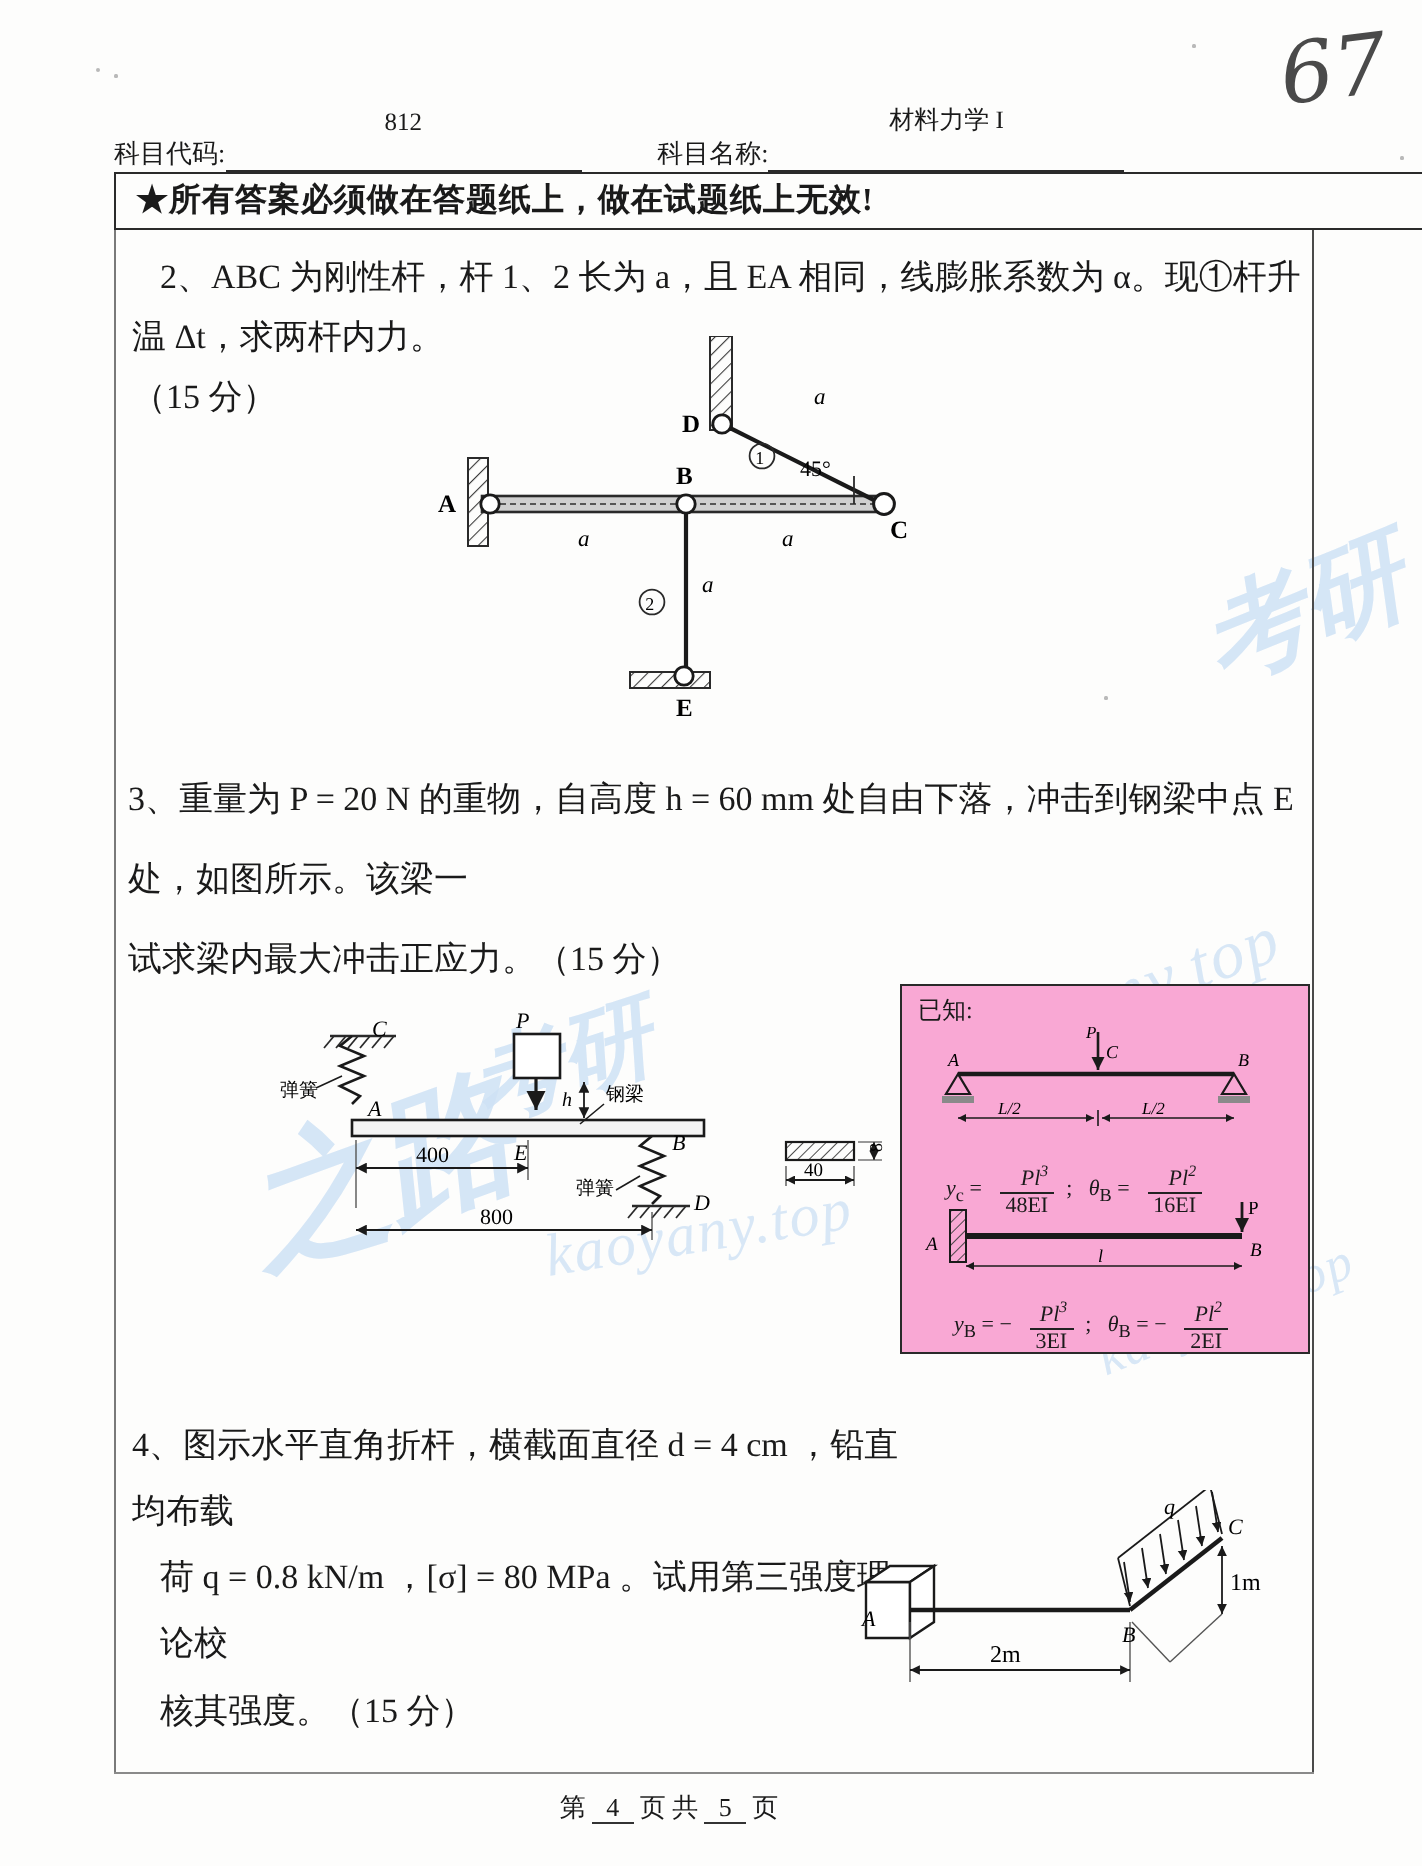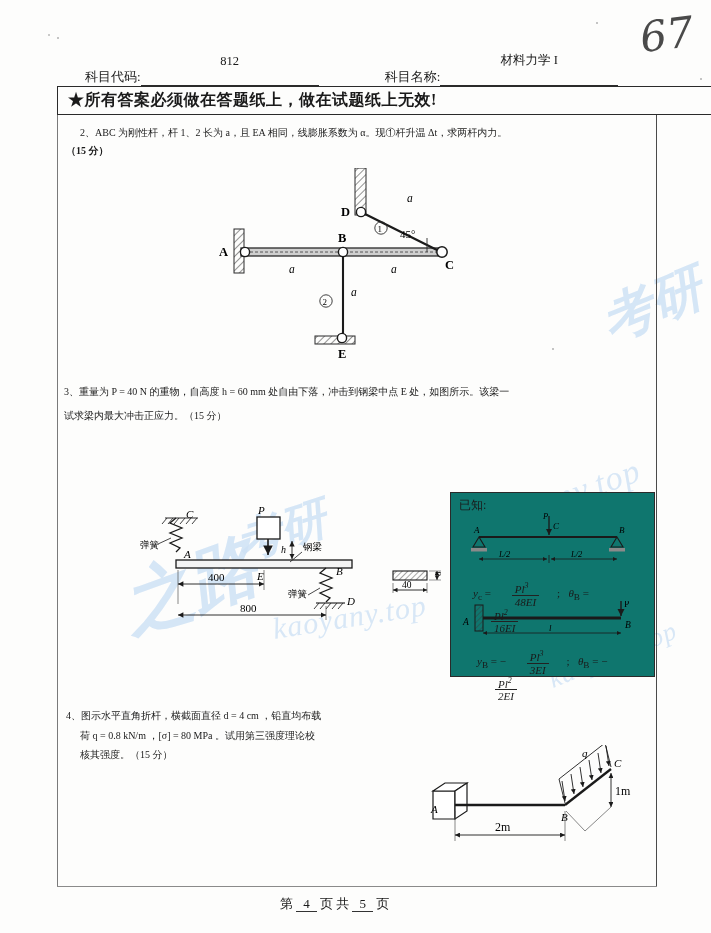--- a/index.html
+++ b/index.html
@@ -37,21 +37,21 @@
     font-size: 42px; color: #2b2b2b;
     font-family: "DejaVu Serif", serif;
     font-style: italic;
     transform: rotate(-7deg);
     opacity: .85;
   }
   .hdr {
     position: absolute; left: 57px; top: 52px; width: 600px;
     display: flex; align-items: flex-end; font-size: 13px;
   }
-  .hdr-label { white-space: nowrap; margin-left: 28px; }
+  .hdr-label { white-space: nowrap; }
   .hdr-fill {
     border-bottom: 1.3px solid #2a2a2a;
     text-align: center;
     padding: 0 4px 16px 4px;
     font-size: 12.5px;
   }
   .fill-code { width: 178px; }
   .fill-name { width: 178px; }
   .hdr-gap { width: 38px; }
 
@@ -65,26 +65,26 @@
     font-size: 16px; font-weight: bold;
     letter-spacing: .5px;
   }
 
   
   .frame-l { position: absolute; left: 57px; top: 115px; width: 1.2px; height: 771px; background: #7a7a7a; }
   .frame-r { position: absolute; left: 656px; top: 115px; width: 1.2px; height: 771px; background: #4a4a4a; }
   .frame-b { position: absolute; left: 57px; top: 886px; width: 600px; height: 1.2px; background: #8a8a8a; }
 
   
-  .q { position: absolute; font-size: 10px; line-height: 1.75; }
+  .q { position: absolute; font-size: 17px; line-height: 1.75; }
   .q-num { }
   i.v { font-family: "Liberation Serif", serif; font-style: italic; }
 
   #q2 { left: 66px; top: 124px; width: 586px; text-indent: 14px; }
-  #q2 .l2 { text-indent: 0; font-weight: bold; }
+  #q2 .l2 { text-indent: 0; }
 
   #q3 { left: 64px; top: 380px; width: 590px; line-height: 2.35; }
   #q4 { left: 66px; top: 706px; width: 390px; line-height: 1.95; }
   #q4 .cont { display: block; padding-left: 14px; }
 
   
   .footer {
     position: absolute; left: 0; top: 895px; width: 669px;
     text-align: center; font-size: 13px;
   }
@@ -94,32 +94,32 @@
   .fig { position: absolute; }
   #fig2 { left: 195px; top: 168px; width: 310px; height: 195px; }
   #fig3 { left: 140px; top: 500px; width: 300px; height: 130px; }
   #figsec { left: 385px; top: 565px; width: 70px; height: 50px; }
   #fig4 { left: 425px; top: 745px; width: 225px; height: 110px; }
 
   .box-known {
     position: absolute; left: 450px; top: 492px;
     width: 205px; height: 185px;
     border: 1.3px solid #2a2a2a;
-    background: #0f766e;
+    background: #f9a8d4;
   }
   .box-known .lbl {
     position: absolute; left: 8px; top: 4px; font-size: 12px;
   }
   .formula {
     position: absolute; font-size: 11px;
     font-family: "Liberation Serif", serif;
   }
-  .frac { display: inline-block; vertical-align: middle; text-align: left; margin: 0 18px; }
+  .frac { display: inline-block; vertical-align: middle; text-align: right; margin: 0 6px; }
   .frac .num { display: block; border-bottom: 1px solid #222; padding: 0 3px; font-style: italic; }
-  .frac .den { display: block; padding: 0 3px; font-style: italic; }
+  .frac .den { display: block; padding: 0 3px; }
   sup { font-size: .72em; }
 </style>
 </head>
 <body>
 
 <div class="page">
 
   <div class="speck" style="left:48px;top:34px;width:2px;height:2px;"></div>
   <div class="speck" style="left:57px;top:37px;width:1.5px;height:1.5px;"></div>
   <div class="speck" style="left:596px;top:22px;width:1.5px;height:1.5px;"></div>
@@ -197,21 +197,21 @@
 
     <circle cx="186" cy="60" r="6.2" fill="none" stroke="#2a2a2a" stroke-width="0.9"></circle>
     <text x="182.6" y="64" font-family="Liberation Serif, serif" font-size="9">1</text>
     <circle cx="131" cy="133" r="6.2" fill="none" stroke="#2a2a2a" stroke-width="0.9"></circle>
     <text x="127.6" y="137" font-family="Liberation Serif, serif" font-size="9">2</text>
 
     <text x="205" y="70" font-family="Liberation Serif, serif" font-size="11">45°</text>
   </svg>
 
   <div class="q" id="q3">
-    <span class="q-num">3、</span><span>重量为 P = 40 N 的重物，自高度 h = 60 mm 处自由下落，冲击到钢梁中点 E 处，如图所示。该梁一</span>
+    <span class="q-num">3、</span><span>重量为 P = 20 N 的重物，自高度 h = 60 mm 处自由下落，冲击到钢梁中点 E 处，如图所示。该梁一</span>
     <div>试求梁内最大冲击正应力。（15 分）</div>
   </div>
 
   <svg class="fig" id="fig3" viewBox="0 0 300 130">
     <defs>
       <pattern id="hatch2" width="5" height="5" patternTransform="rotate(45)" patternUnits="userSpaceOnUse">
         <line x1="0" y1="0" x2="0" y2="5" stroke="#3a3a3a" stroke-width="1"></line>
       </pattern>
       <marker id="ah" markerWidth="7" markerHeight="7" refX="6" refY="3" orient="auto">
         <path d="M0,0 L6,3 L0,6 z" fill="#1a1a1a"></path>

